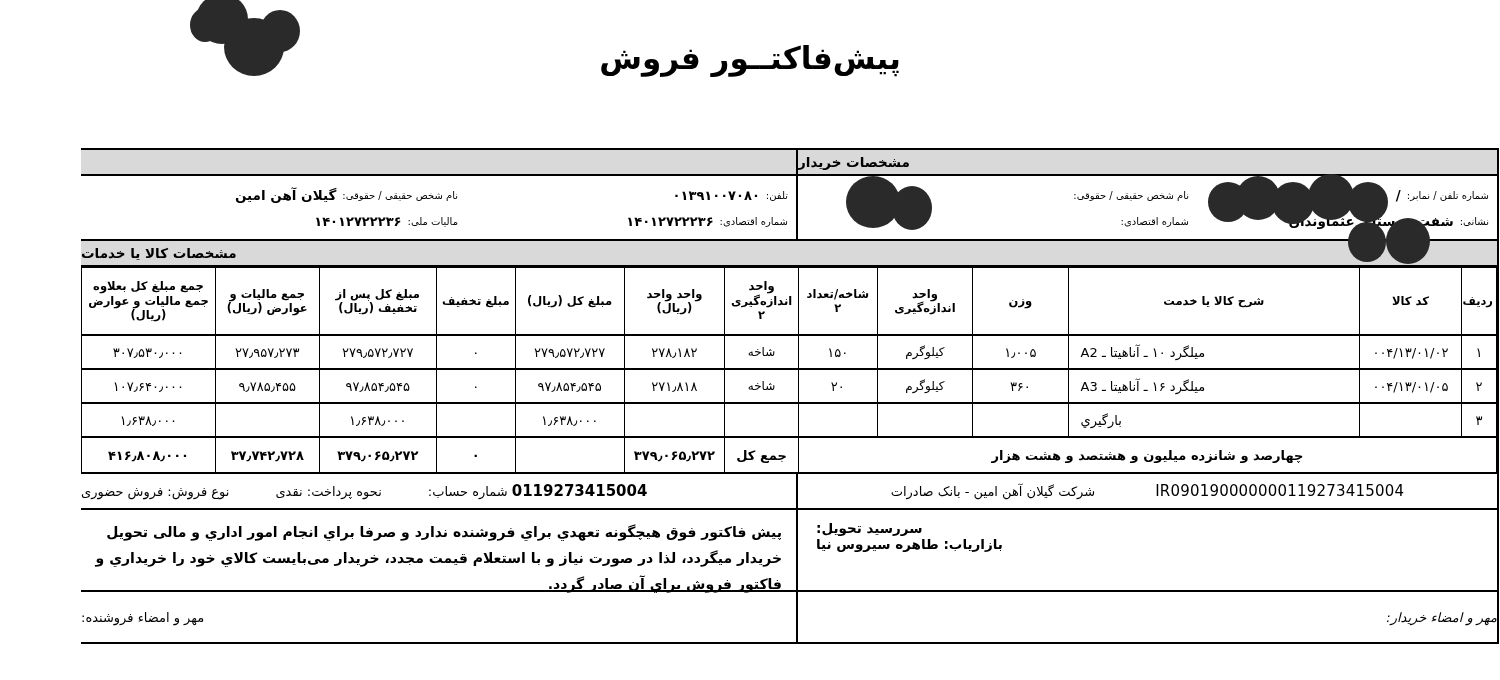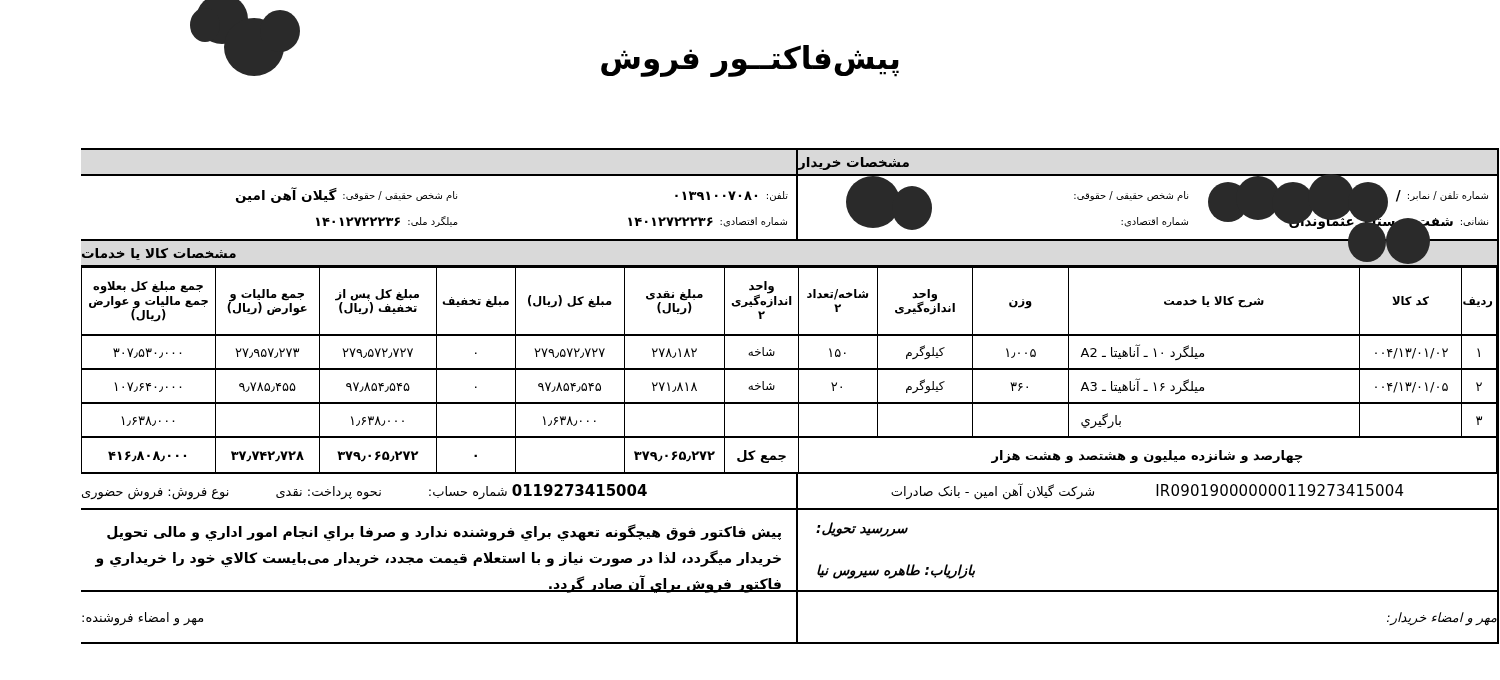--- a/index.html
+++ b/index.html
@@ -210,22 +210,21 @@
     height: 80px;
   }
   .notes-left {
     width: 701px;
     border-left: 2px solid #000;
     box-sizing: border-box;
     padding: 10px 0 0 0;
     display: flex;
     flex-direction: column;
     justify-content: flex-start;
-    gap: 26px;
-    font-style: italic;
+    gap: 0;
   }
   .notes-left .ln {
     text-align: left;
     padding-left: 18px;
     font-size: 13.5px;
     font-weight: bold;
   }
   .notes-right {
     flex: 1;
     box-sizing: border-box;
@@ -330,21 +329,21 @@
           <span class="fld-label">نام شخص حقیقی / حقوقی:</span>
           <span class="fld-value">گیلان آهن امین</span>
         </div>
       </div>
       <div class="party-line">
         <div class="fld slot-a">
           <span class="fld-label">شماره اقتصادی:</span>
           <span class="fld-value num">۱۴۰۱۲۷۲۲۲۳۶</span>
         </div>
         <div class="fld slot-b">
-          <span class="fld-label">میلگرد ملی:</span>
+          <span class="fld-label">مالیات ملی:</span>
           <span class="fld-value num">۱۴۰۱۲۷۲۲۲۳۶</span>
         </div>
       </div>
     </div>
   </div>
 
   <div class="band">
     <div class="band-single">مشخصات کالا یا خدمات</div>
   </div>
 
@@ -366,21 +365,21 @@
     </colgroup>
     <thead>
       <tr>
         <th>ردیف</th>
         <th>کد کالا</th>
         <th>شرح کالا یا خدمت</th>
         <th>وزن</th>
         <th>واحد اندازه‌گیری</th>
         <th>شاخه/تعداد ۲</th>
         <th>واحد اندازه‌گیری ۲</th>
-        <th>مبلغ نقدی (ریال)</th>
+        <th>واحد واحد (ریال)</th>
         <th>مبلغ کل (ریال)</th>
         <th>مبلغ تخفیف</th>
         <th>مبلغ کل پس از تخفیف (ریال)</th>
         <th>جمع مالیات و عوارض (ریال)</th>
         <th>جمع مبلغ کل بعلاوه جمع مالیات و عوارض (ریال)</th>
       </tr>
     </thead>
     <tbody>
       <tr>
         <td class="num">۱</td>

